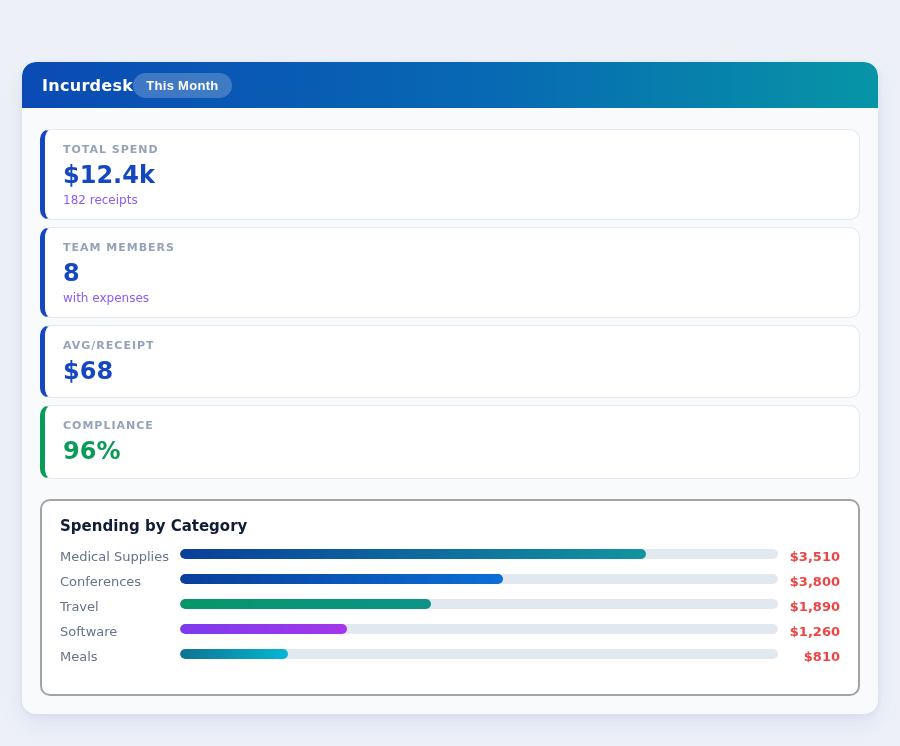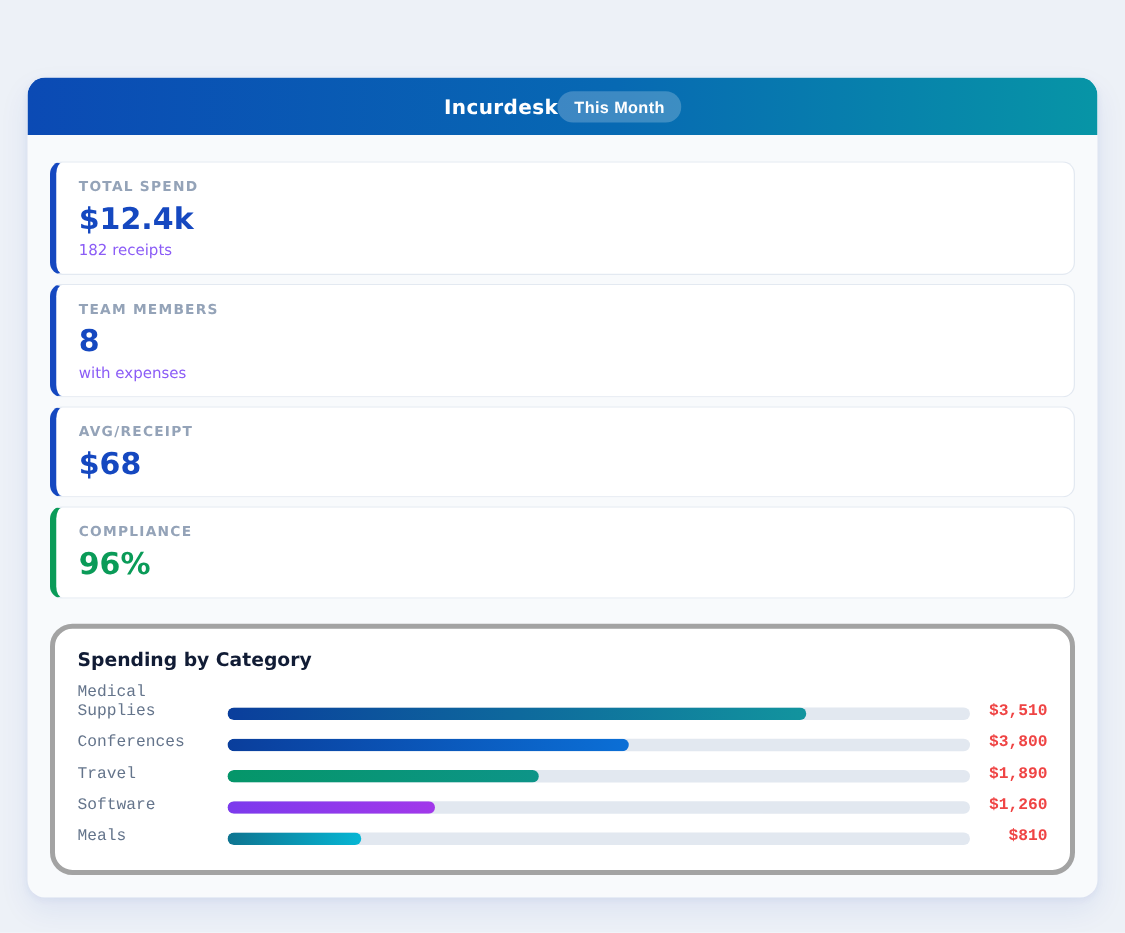--- a/index.html
+++ b/index.html
@@ -15,21 +15,21 @@
     background: #f8fafc;
     border-radius: 14px;
     box-shadow: 0 10px 24px rgba(30,64,175,0.08), 0 2px 6px rgba(30,64,175,0.06);
     overflow: hidden;
   }
   .app-header {
     height: 46px;
     background: linear-gradient(90deg, #0b4ab4 0%, #0769b3 55%, #0795a6 100%);
     display: flex;
     align-items: center;
-    justify-content: center;
+    justify-content: flex-start;
     padding: 0 20px;
     border-radius: 14px 14px 0 0;
   }
   .app-title {
     color: #ffffff;
     font-size: 16px;
     font-weight: bold;
     letter-spacing: 0.3px;
   }
   .period-badge {
@@ -68,36 +68,35 @@
     margin-top: 5px;
     line-height: 1.2;
   }
   .stat-sub {
     font-size: 12px;
     color: #8b5cf6;
     margin-top: 3px;
   }
   .spend-card {
     background: #ffffff;
-    border: 4px solid #a3a3a3;
-    border-radius: 18px;
+    border: 2px solid #a3a3a3;
+    border-radius: 10px;
     padding: 16px 18px 20px;
     margin-top: 20px;
   }
   .spend-title {
     font-size: 15px;
     font-weight: bold;
     color: #111c35;
     margin-bottom: 14px;
   }
   .cat-row {
     display: flex;
-    align-items: flex-end;
+    align-items: flex-start;
     height: 25px;
-    font-family: Liberation Mono, monospace;
   }
   .cat-label {
     width: 120px;
     flex: 0 0 120px;
     font-size: 13px;
     color: #64748b;
   }
   .cat-track {
     flex: 1;
     height: 10px;

